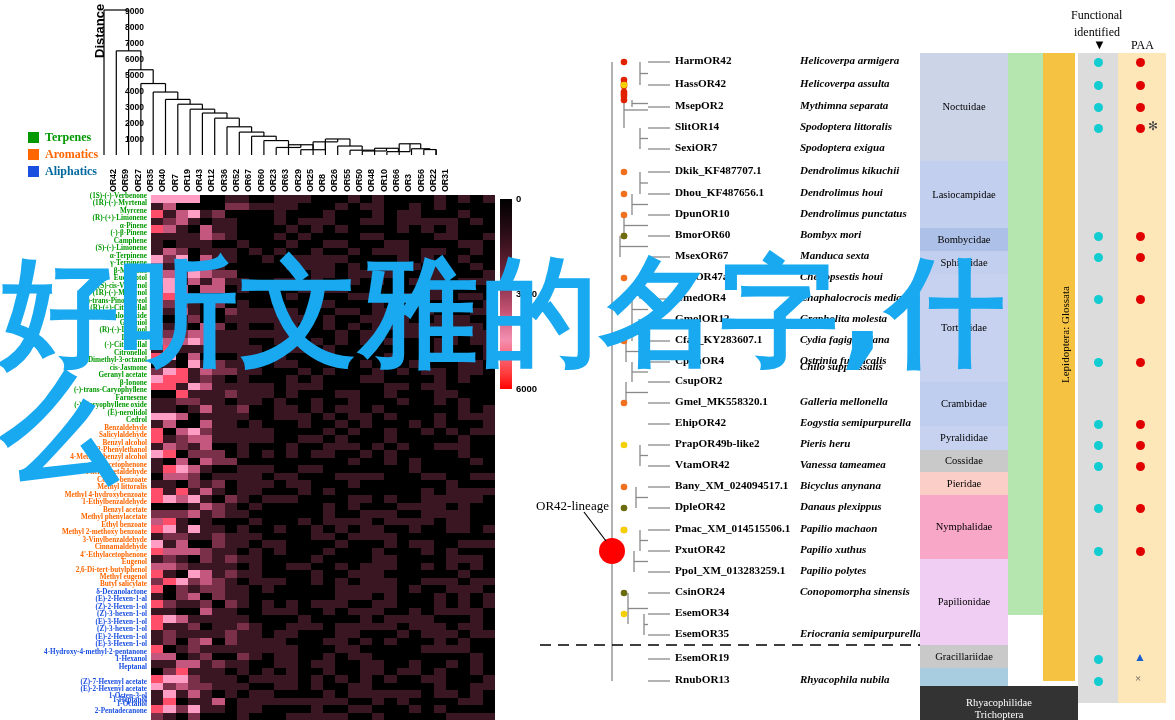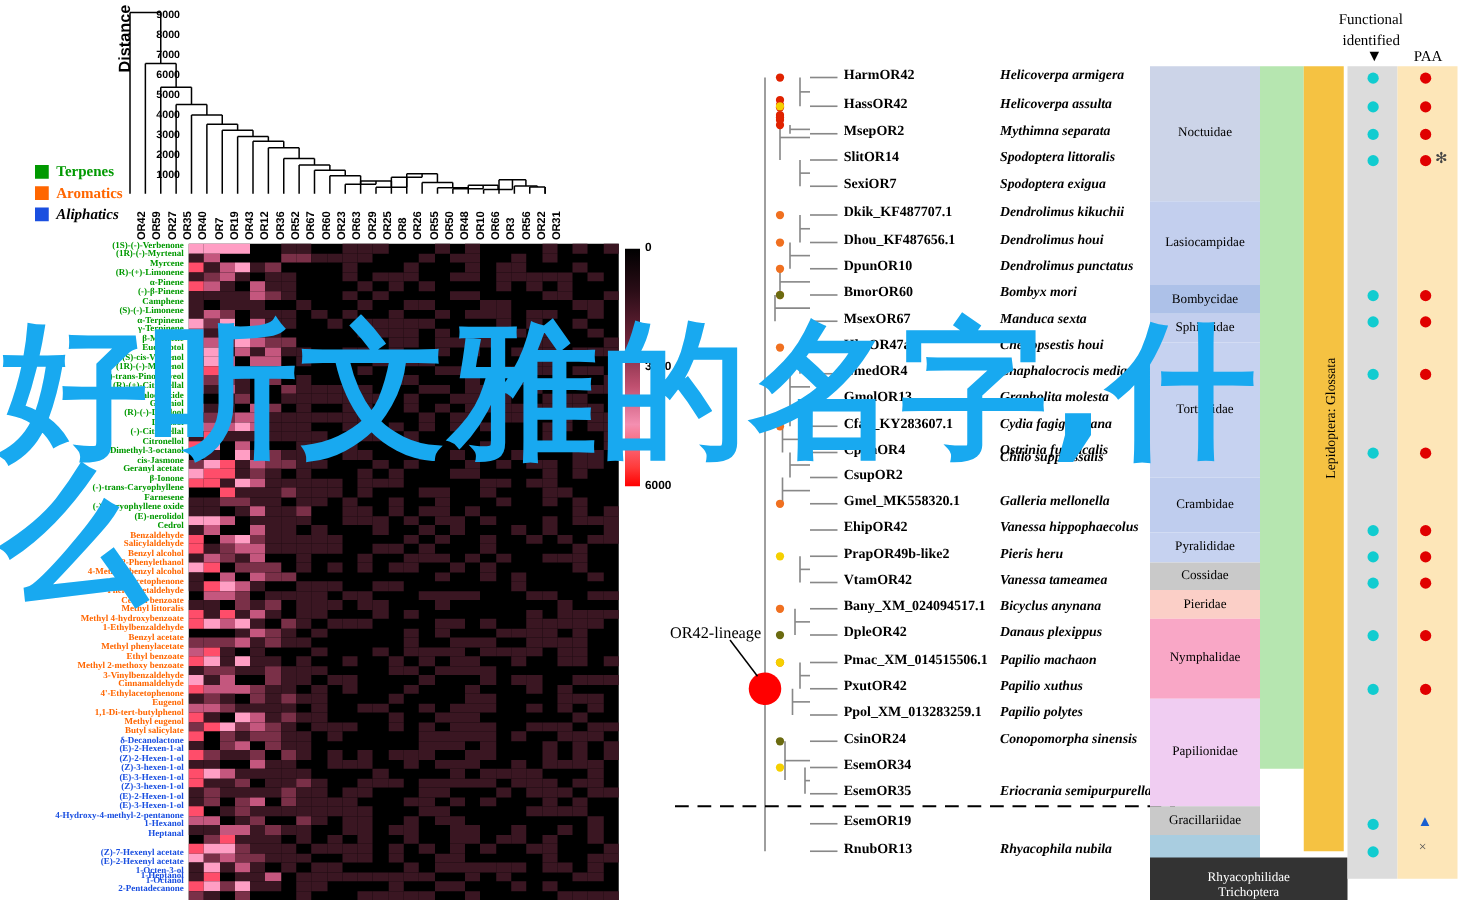--- a/index.html
+++ b/index.html
@@ -217,21 +217,21 @@
     <div class="leg-row">
       <span class="leg-sw" style="background: rgb(0, 153, 0);"></span>
       <span class="leg-tx" style="color: rgb(0, 153, 0);">Terpenes</span>
     </div>
     <div class="leg-row">
       <span class="leg-sw" style="background: rgb(255, 102, 0);"></span>
       <span class="leg-tx" style="color: rgb(255, 102, 0);">Aromatics</span>
     </div>
     <div class="leg-row">
       <span class="leg-sw" style="background: rgb(26, 79, 224);"></span>
-      <span class="leg-tx" style="color: #000000; font-style: italic;">Aliphatics</span>
+      <span class="leg-tx" style="color: #0369a1;">Aliphatics</span>
     </div>
   </div>
 
 <div id="heat">
     <div class="hcell" style="left: 0px; top: 0px; width: 12.2857px; height: 7.5px; background: rgb(255, 158, 196);"></div>
     <div class="hcell" style="left: 12.2857px; top: 0px; width: 12.2857px; height: 7.5px; background: rgb(255, 158, 196);"></div>
     <div class="hcell" style="left: 24.5714px; top: 0px; width: 12.2857px; height: 7.5px; background: rgb(255, 158, 196);"></div>
     <div class="hcell" style="left: 36.8571px; top: 0px; width: 12.2857px; height: 7.5px; background: rgb(255, 158, 196);"></div>
     <div class="hcell" style="left: 73.7143px; top: 0px; width: 12.2857px; height: 7.5px; background: rgb(58, 22, 34);"></div>
     <div class="hcell" style="left: 86px; top: 0px; width: 12.2857px; height: 7.5px; background: rgb(58, 22, 34);"></div>
@@ -1335,21 +1335,21 @@
     <div class="rl" style="top: 298.8px; color: rgb(255, 102, 0); width: 147px;">Methyl 4-hydroxybenzoate</div>
     <div class="rl" style="top: 306.27px; color: rgb(255, 102, 0); width: 147px;">1-Ethylbenzaldehyde</div>
     <div class="rl" style="top: 313.74px; color: rgb(255, 102, 0); width: 147px;">Benzyl acetate</div>
     <div class="rl" style="top: 321.21px; color: rgb(255, 102, 0); width: 147px;">Methyl phenylacetate</div>
     <div class="rl" style="top: 328.68px; color: rgb(255, 102, 0); width: 147px;">Ethyl benzoate</div>
     <div class="rl" style="top: 336.15px; color: rgb(255, 102, 0); width: 147px;">Methyl 2-methoxy benzoate</div>
     <div class="rl" style="top: 343.62px; color: rgb(255, 102, 0); width: 147px;">3-Vinylbenzaldehyde</div>
     <div class="rl" style="top: 351.09px; color: rgb(255, 102, 0); width: 147px;">Cinnamaldehyde</div>
     <div class="rl" style="top: 358.56px; color: rgb(255, 102, 0); width: 147px;">4'-Ethylacetophenone</div>
     <div class="rl" style="top: 366.03px; color: rgb(255, 102, 0); width: 147px;">Eugenol</div>
-    <div class="rl" style="top: 373.5px; color: rgb(255, 102, 0); width: 147px;">1,1-Di-tert-butylphenol</div>
+    <div class="rl" style="top: 373.5px; color: rgb(255, 102, 0); width: 147px;">2,6-Di-tert-butylphenol</div>
     <div class="rl" style="top: 380.97px; color: rgb(255, 102, 0); width: 147px;">Methyl eugenol</div>
     <div class="rl" style="top: 388.44px; color: rgb(255, 102, 0); width: 147px;">Butyl salicylate</div>
     <div class="rl" style="top: 395.91px; color: rgb(26, 79, 224); width: 147px;">δ-Decanolactone</div>
     <div class="rl" style="top: 403.38px; color: rgb(26, 79, 224); width: 147px;">(E)-2-Hexen-1-al</div>
     <div class="rl" style="top: 410.85px; color: rgb(26, 79, 224); width: 147px;">(Z)-2-Hexen-1-ol</div>
     <div class="rl" style="top: 418.32px; color: rgb(26, 79, 224); width: 147px;">(Z)-3-hexen-1-ol</div>
     <div class="rl" style="top: 425.79px; color: rgb(26, 79, 224); width: 147px;">(E)-3-Hexen-1-ol</div>
     <div class="rl" style="top: 433.26px; color: rgb(26, 79, 224); width: 147px;">(Z)-3-hexen-1-ol</div>
     <div class="rl" style="top: 440.73px; color: rgb(26, 79, 224); width: 147px;">(E)-2-Hexen-1-ol</div>
     <div class="rl" style="top: 448.2px; color: rgb(26, 79, 224); width: 147px;">(E)-3-Hexen-1-ol</div>
@@ -1501,21 +1501,21 @@
     <div class="sp-name" style="top: 312px;">Grapholita molesta</div>
     <div class="tip-name" style="left: 675px; top: 333px;">Cfag_KY283607.1</div>
     <div class="sp-name" style="top: 333px;">Cydia fagiglandana</div>
     <div class="tip-name" style="left: 675px; top: 354px;">CpunOR4</div>
     <div class="sp-name" style="top: 354px;">Ostrinia furnacalis</div>
     <div class="tip-name" style="left: 675px; top: 374px;">CsupOR2</div>
     <div class="sp-name" style="top: 360px;">Chilo suppressalis</div>
     <div class="tip-name" style="left: 675px; top: 395px;">Gmel_MK558320.1</div>
     <div class="sp-name" style="top: 395px;">Galleria mellonella</div>
     <div class="tip-name" style="left: 675px; top: 416px;">EhipOR42</div>
-    <div class="sp-name" style="top: 416px;">Vanessa hippophaecolus</div>
+    <div class="sp-name" style="top: 416px;">Eogystia semipurpurella</div>
     <div class="tip-name" style="left: 675px; top: 437px;">PrapOR49b-like2</div>
     <div class="sp-name" style="top: 437px;">Pieris heru</div>
     <div class="tip-name" style="left: 675px; top: 458px;">VtamOR42</div>
     <div class="sp-name" style="top: 458px;">Vanessa tameamea</div>
     <div class="tip-name" style="left: 675px; top: 479px;">Bany_XM_024094517.1</div>
     <div class="sp-name" style="top: 479px;">Bicyclus anynana</div>
     <div class="tip-name" style="left: 675px; top: 500px;">DpleOR42</div>
     <div class="sp-name" style="top: 500px;">Danaus plexippus</div>
     <div class="tip-name" style="left: 675px; top: 522px;">Pmac_XM_014515506.1</div>
     <div class="sp-name" style="top: 522px;">Papilio machaon</div>

